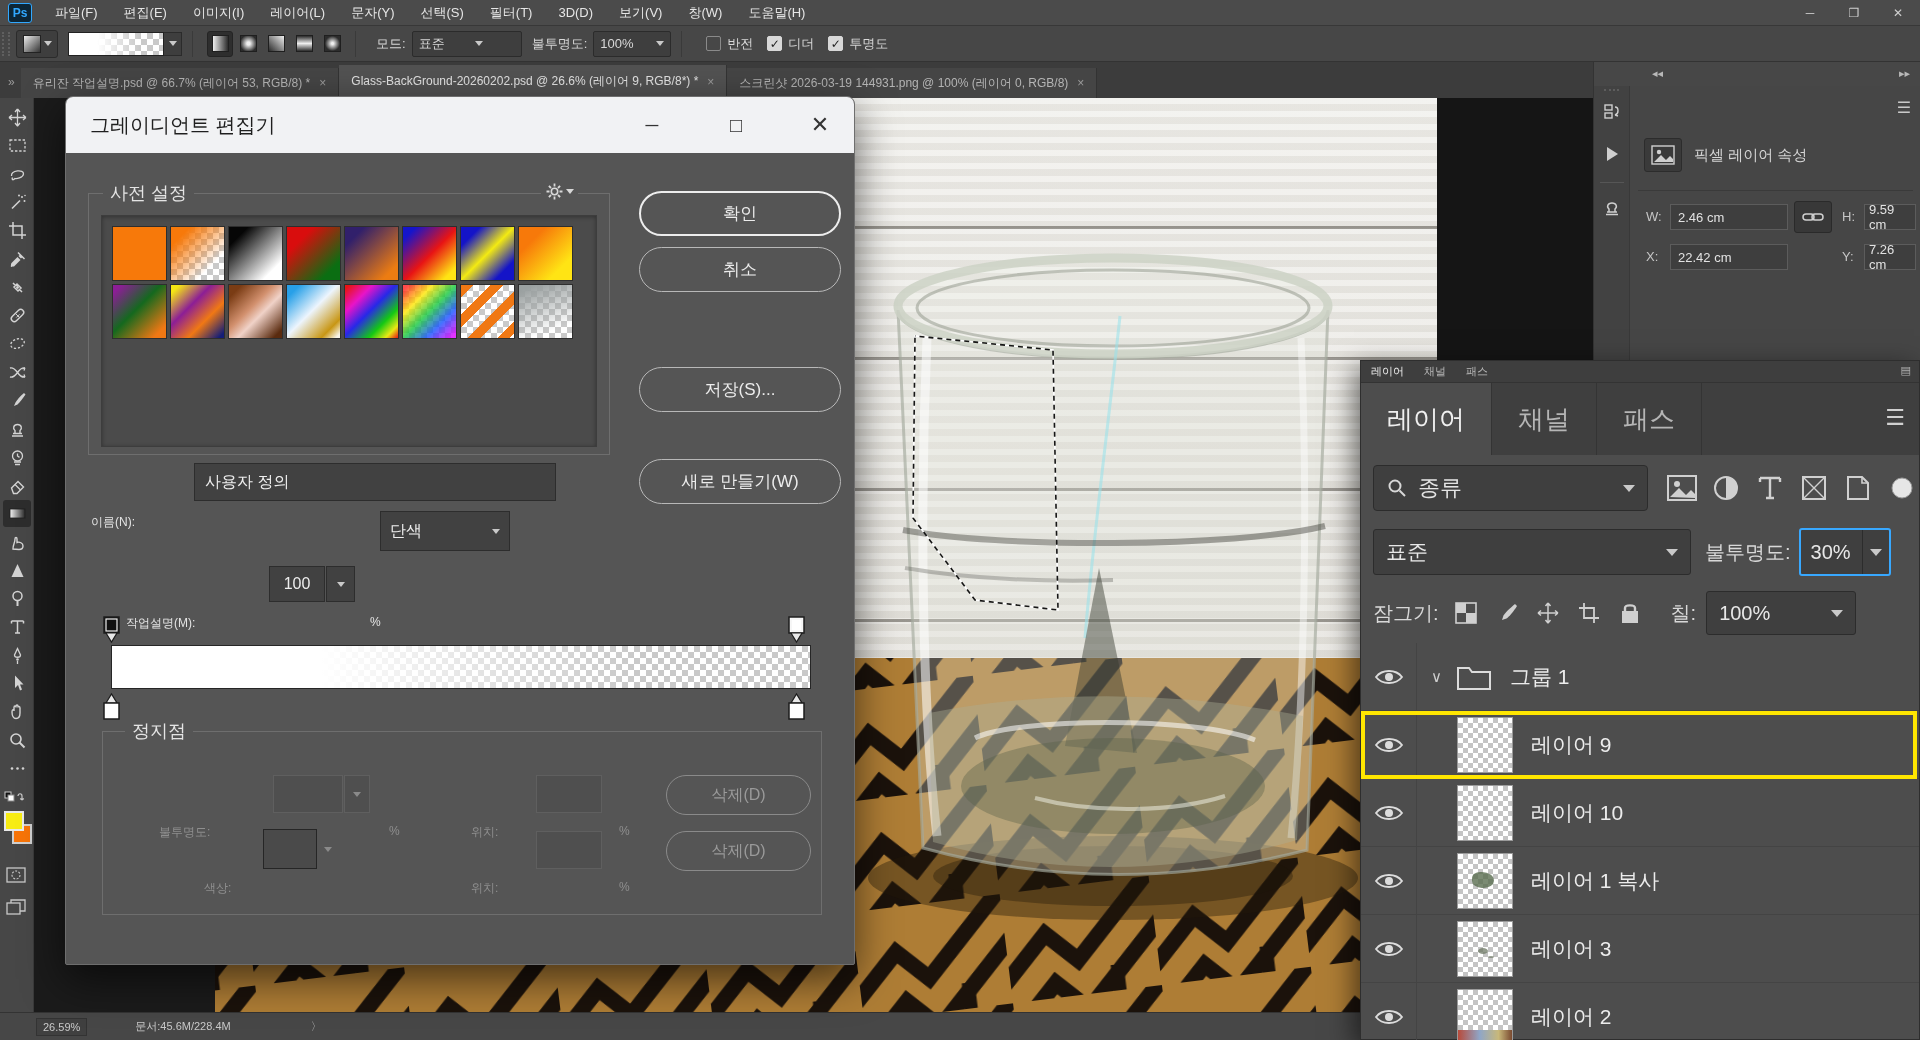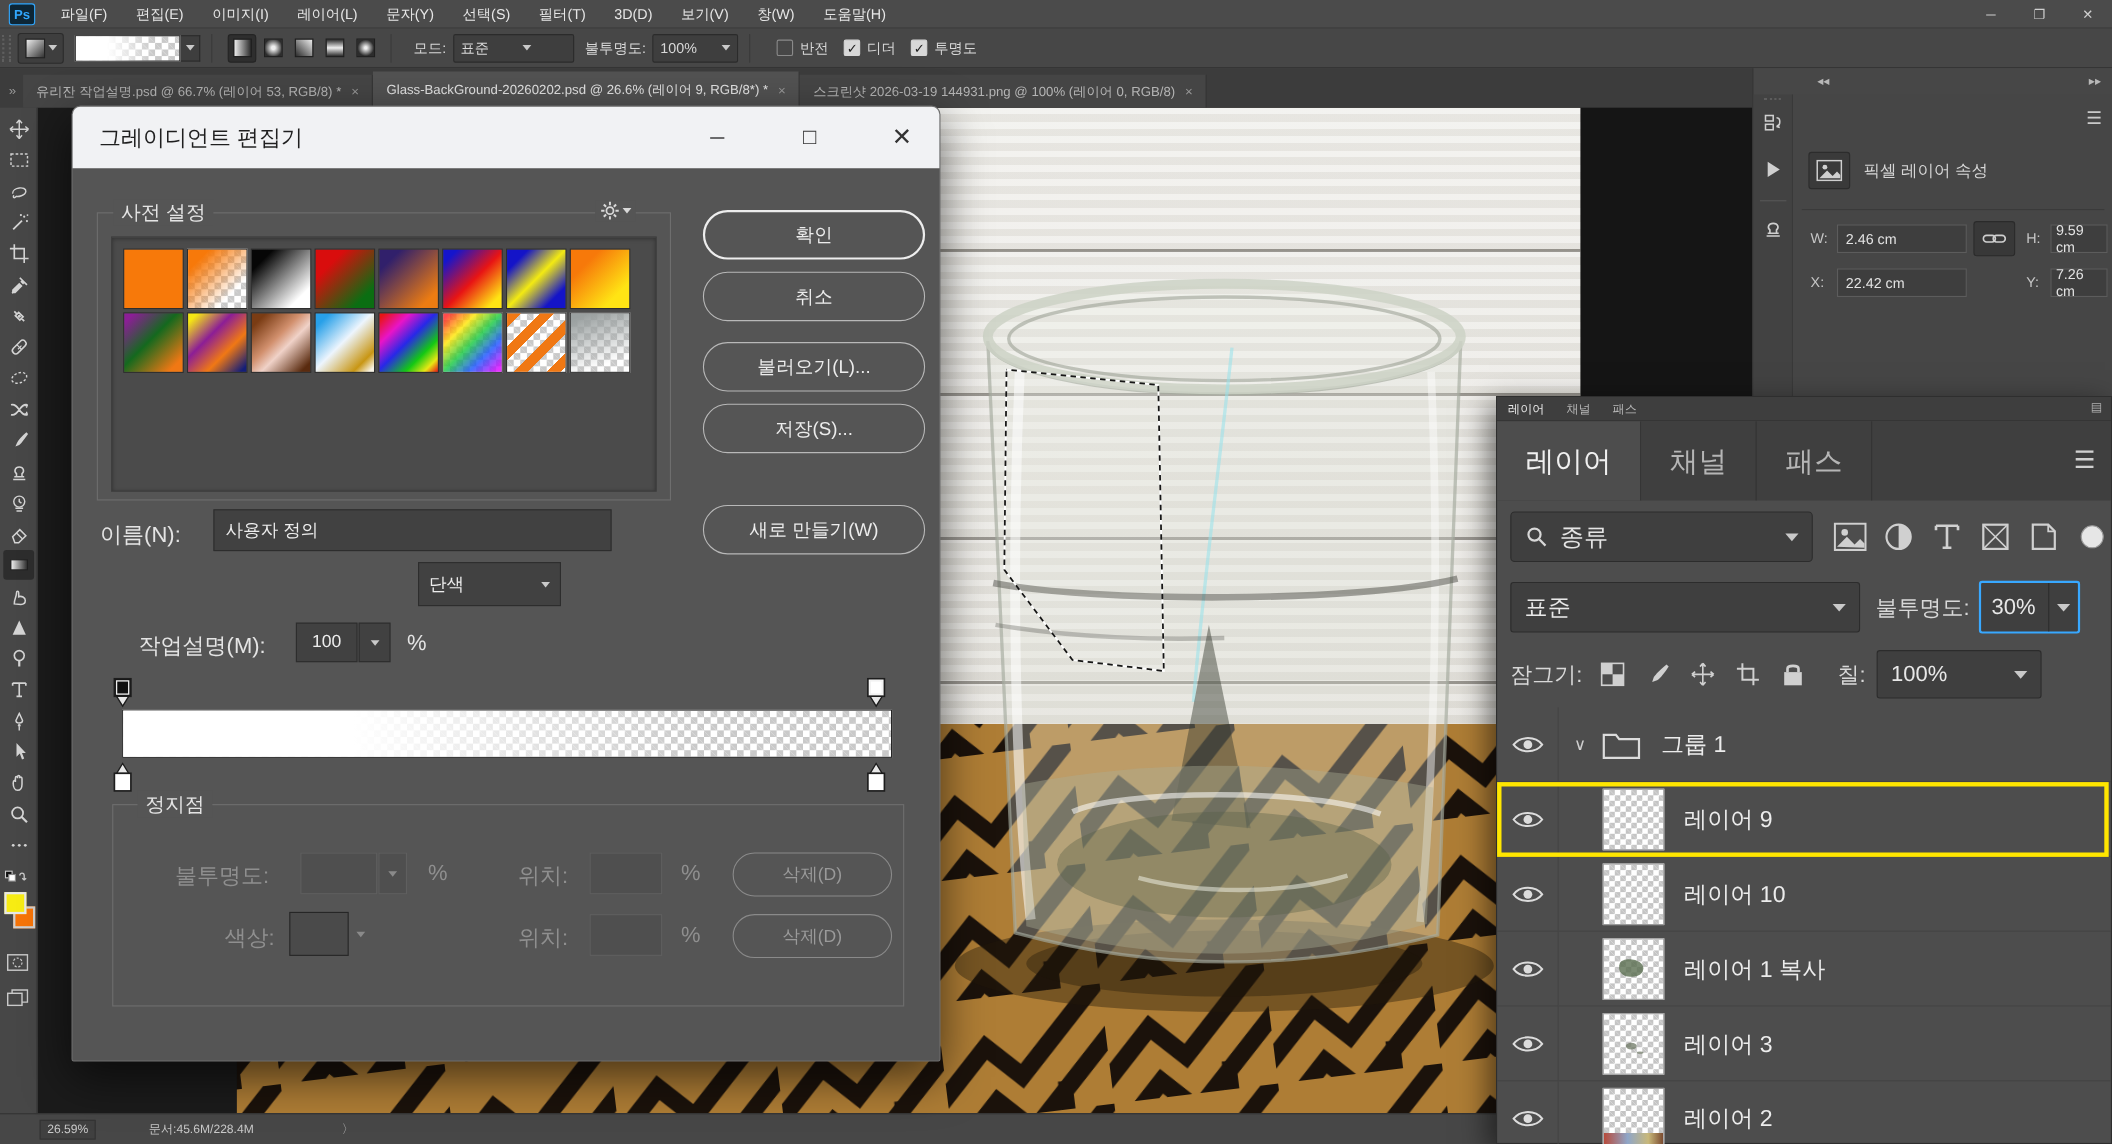--- a/index.html
+++ b/index.html
@@ -99,21 +99,21 @@
       linear-gradient(45deg,#c9c9c9 25%,transparent 25%,transparent 75%,#c9c9c9 75%),
       linear-gradient(45deg,#c9c9c9 25%,transparent 25%,transparent 75%,#c9c9c9 75%);
     background-size:12px 12px; background-position:0 0,6px 6px; }
   .checker-sm { background-color:#fff; background-image:
       linear-gradient(45deg,#c4c4c4 25%,transparent 25%,transparent 75%,#c4c4c4 75%),
       linear-gradient(45deg,#c4c4c4 25%,transparent 25%,transparent 75%,#c4c4c4 75%);
     background-size:10px 10px; background-position:0 0,5px 5px; }
   .pill { position:absolute; left:573px; width:202px; height:45px; border:1.5px solid #b8b8b8; border-radius:23px;
     color:#ececec; font-size:17px; display:flex; align-items:center; justify-content:center; background:transparent; }
   .pill.default { border:2px solid #ededed; }
-  .dlg-label { position:absolute; color:#e4e4e4; font-size:20px; }
+  .dlg-label { position:absolute; color:#e4e4e4; font-size:12px;margin-top:41px; }
   .dlg-input { position:absolute; background:#414141; border:1px solid #2d2d2d; color:#ededed; font-size:16px;
     display:flex; align-items:center; padding:0 10px; }
   .dlg-dd { position:absolute; background:#414141; border:1px solid #2d2d2d; color:#ededed; font-size:16px;
     display:flex; align-items:center; justify-content:space-between; padding:0 9px; }
   .mini-dd { position:absolute; background:#414141; border:1px solid #2d2d2d; display:flex; align-items:center; justify-content:center; }
   .gbar { position:absolute; left:45px; top:548px; width:700px; height:44px; border:1px solid #262626; }
   .stopO { position:absolute; width:19px; height:28px; }
   .stopC { position:absolute; width:19px; height:28px; }
   .dis-label { color:#8f8f8f !important; }
   .dis-box { background:#4f4f4f !important; border:1px solid #5f5f5f !important; }
@@ -807,21 +807,20 @@
             </div>
             <div class="sw checker">
               <div class="fill" style="background: linear-gradient(160deg, rgb(154, 160, 160) 8%, rgba(150, 155, 155, 0) 80%);"></div>
             </div>
           </div>
       </div>
     </div>
 
     <div class="pill default" style="top:94px;">확인</div>
     <div class="pill" style="top:150px;">취소</div>
-    <div class="pill" style="top:214px;">불러오기(L)...</div>
     <div class="pill" style="top:270px;">저장(S)...</div>
 
     <span class="dlg-label" style="left:25px;top:376px;">이름(N):</span>
     <div class="dlg-input" style="left:128px;top:366px;width:362px;height:38px;">사용자 정의</div>
     <div class="pill" style="top:362px;">새로 만들기(W)</div>
 
     <div class="dlg-dd" style="left:314px;top:414px;width:130px;height:40px;">
       <span>단색</span>
         <div class="chev"></div>
     </div>

